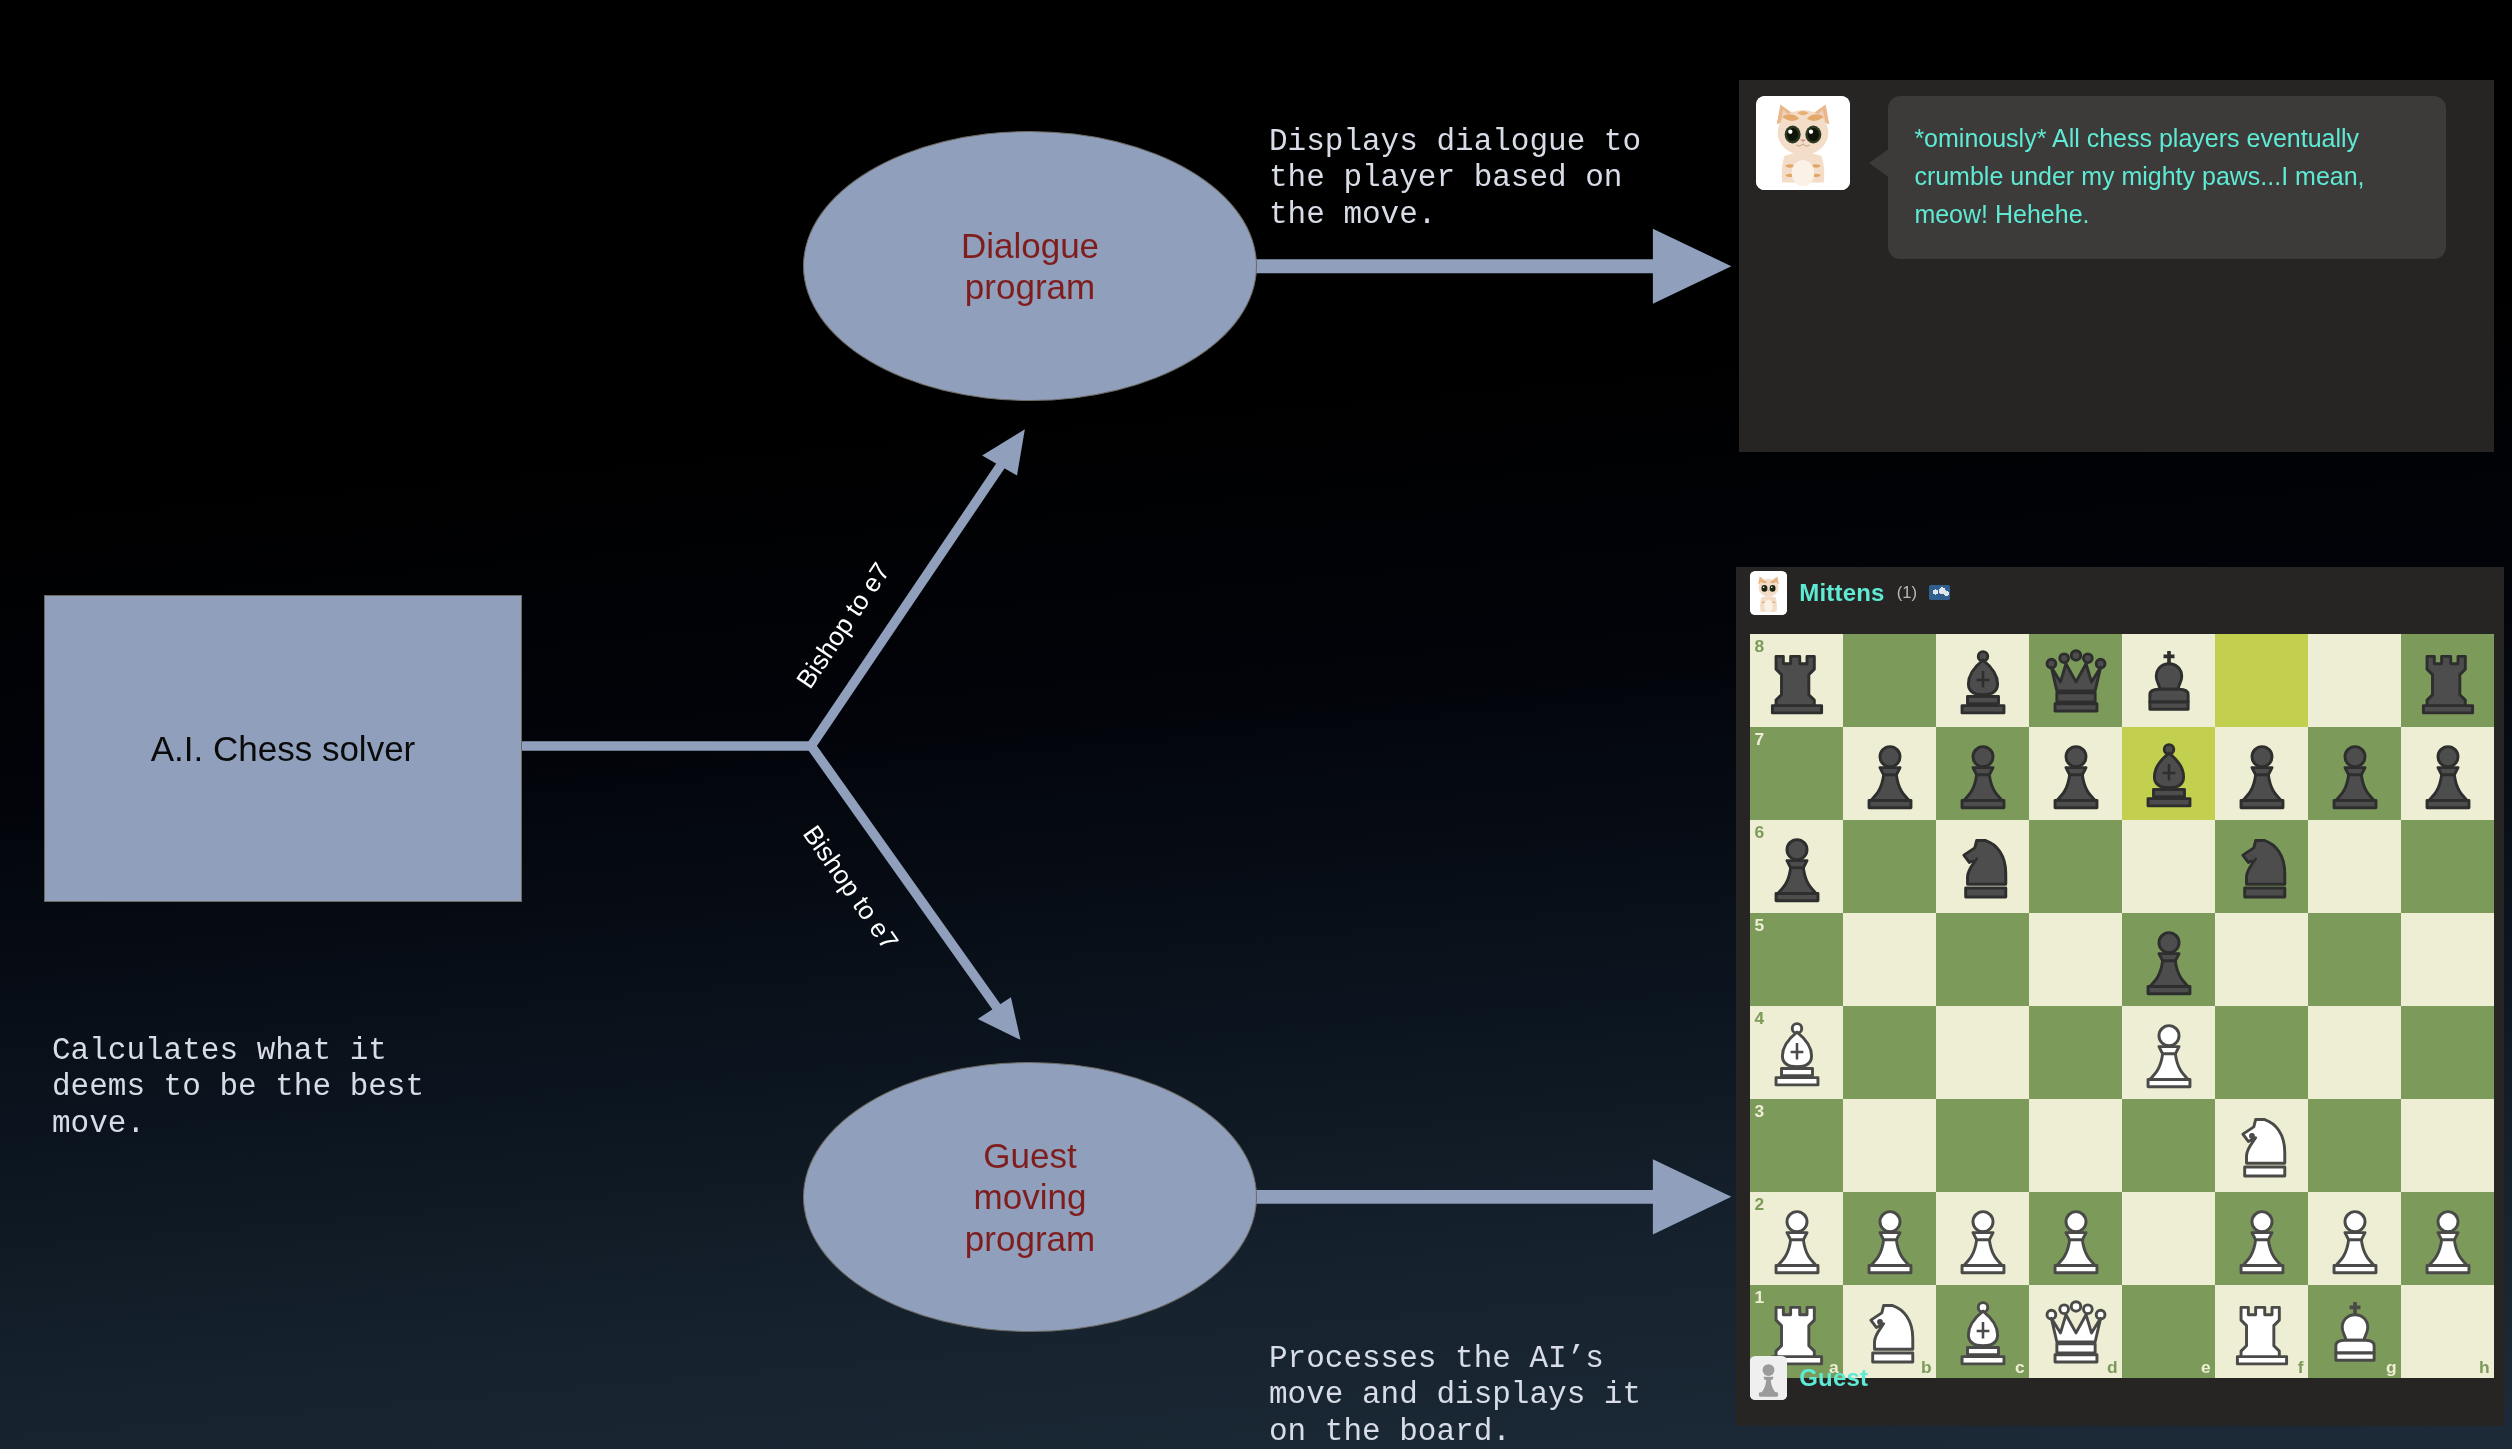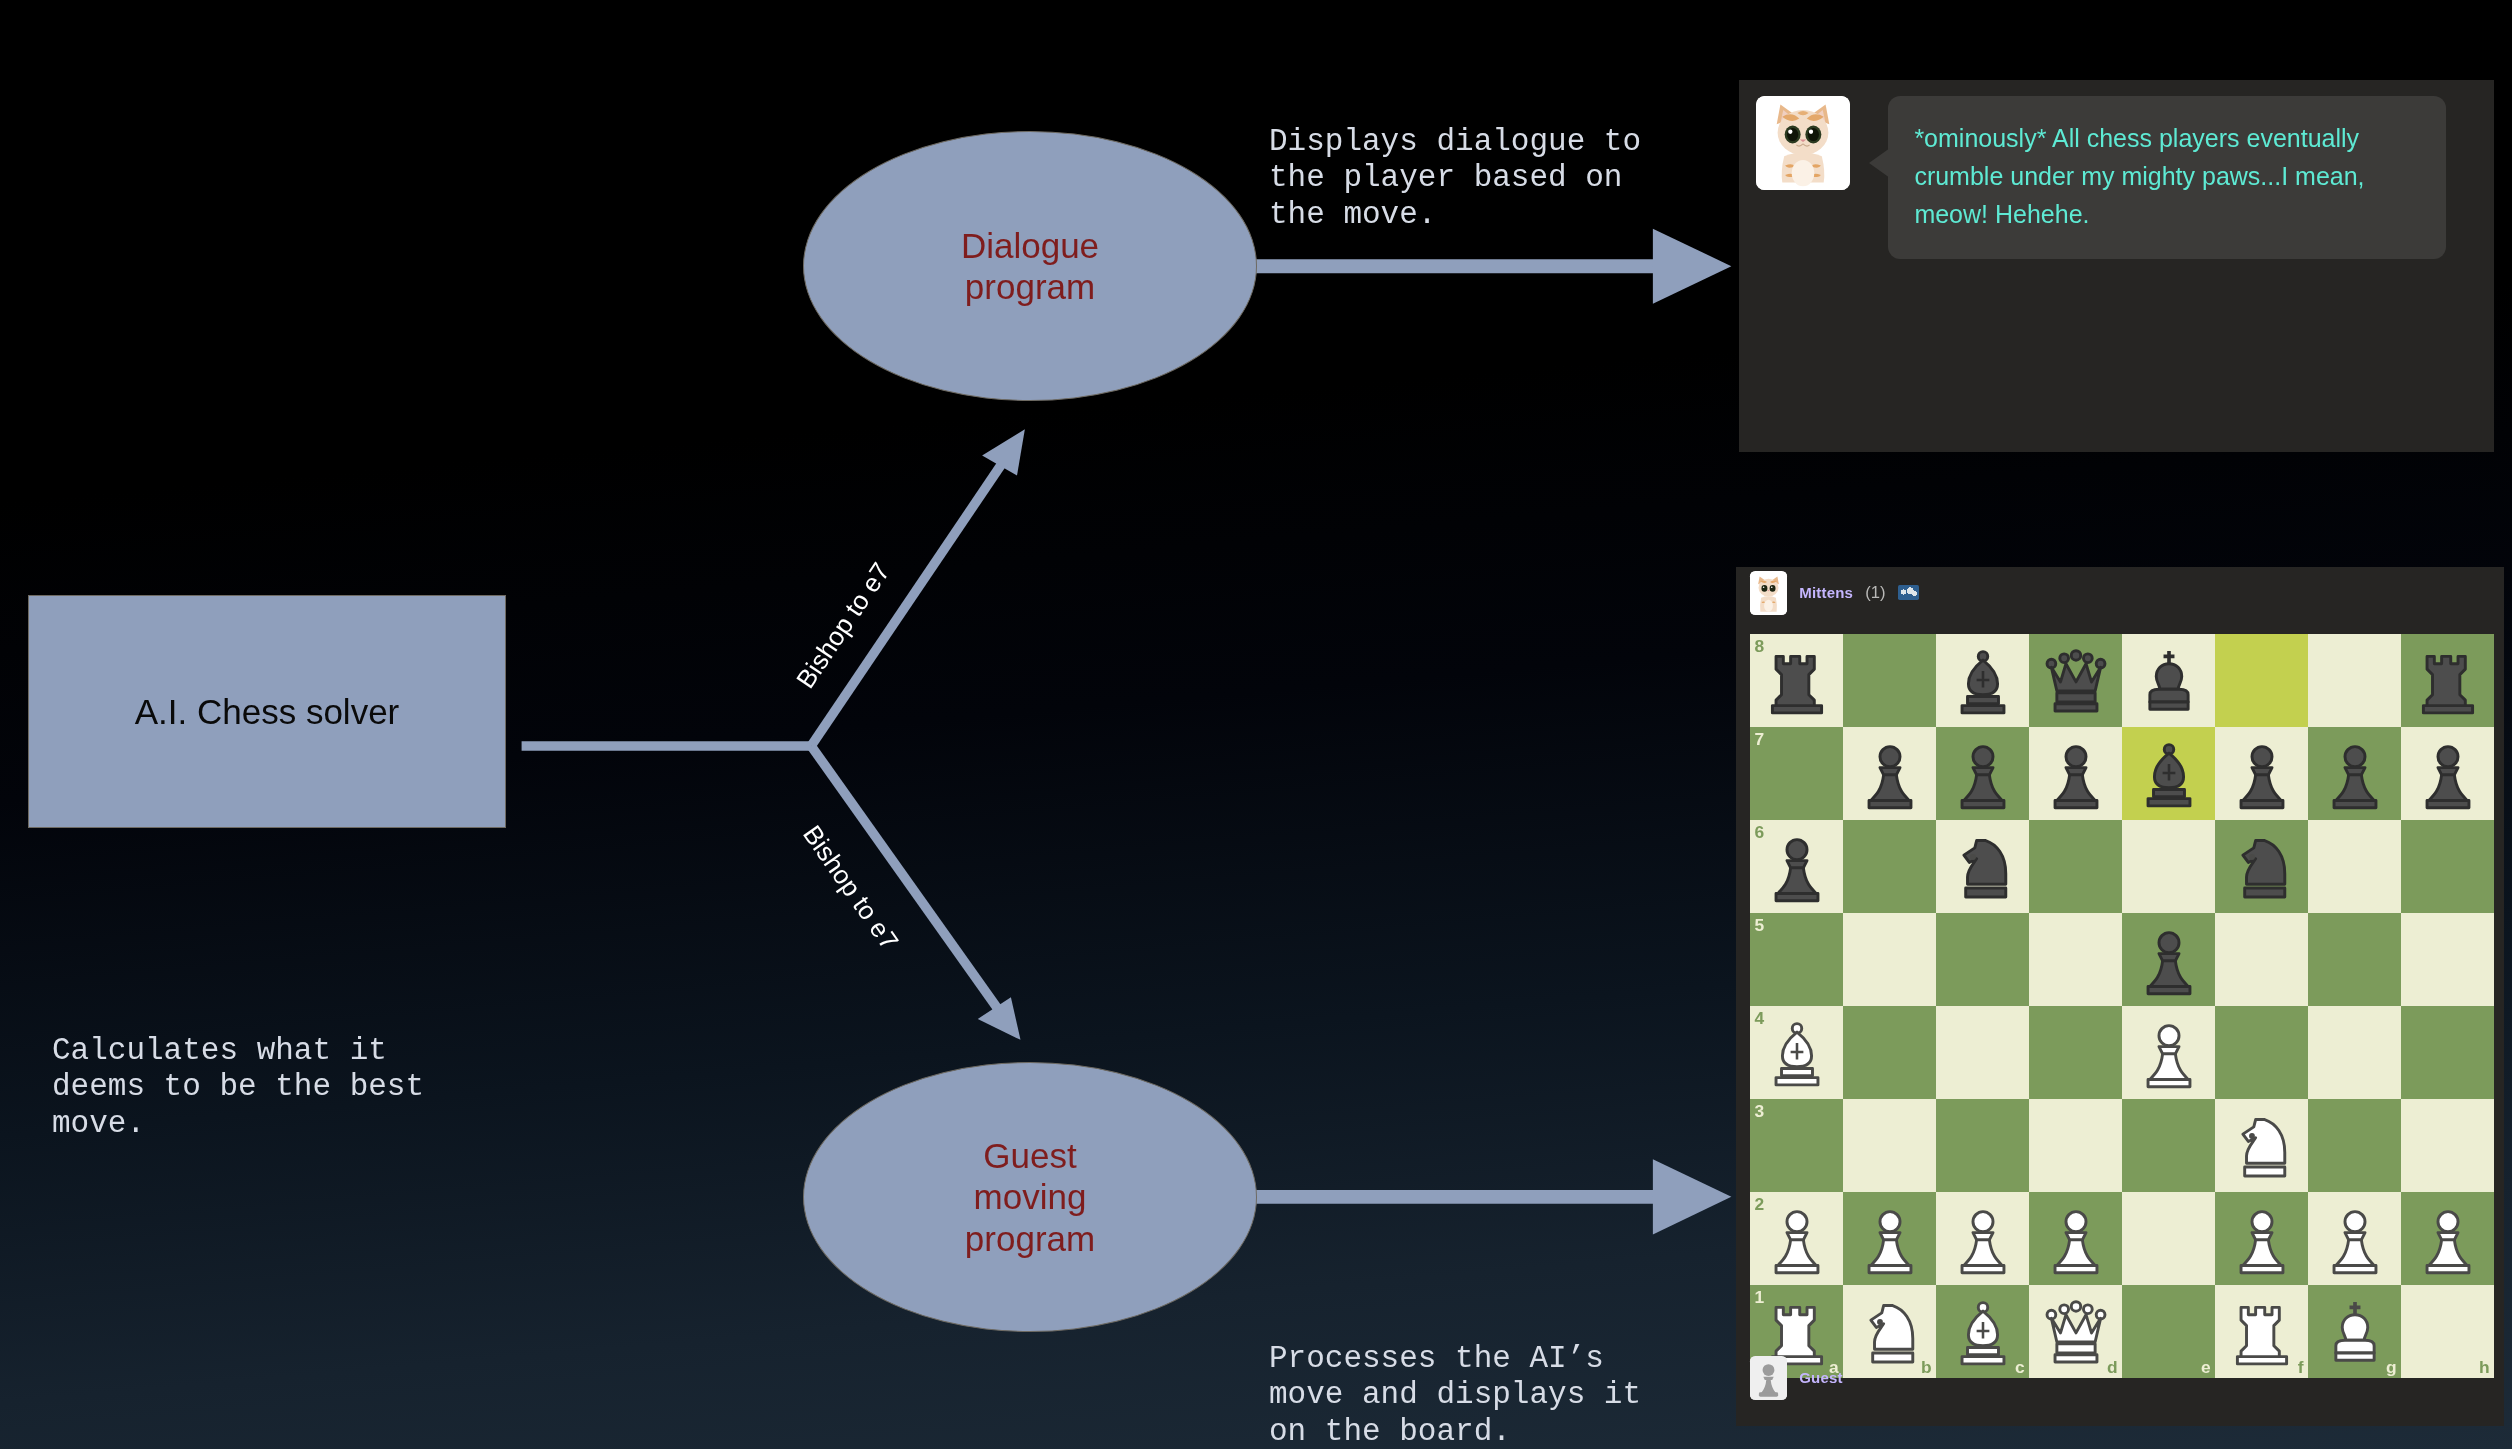--- a/index.html
+++ b/index.html
@@ -108,21 +108,21 @@
     gap: 12.2px;
   }
   .player-avatar {
     width: 37px; height: 44px;
     background: #fff; border-radius: 5.2px;
     position: relative; overflow: hidden;
     flex: 0 0 auto;
   }
   .player-avatar.guest { background: #efefef; }
   .player-name {
-    color: #c4b5fd; font-size: 15px; font-weight: bold;
+    color: #5eead4; font-size: 24px; font-weight: bold;
     letter-spacing: 0.2px;
   }
   .player-count { color: #b9b9b7; font-size: 16.6px; font-weight: normal; }
   .flag-icon {
     width: 21px; height: 15px; display:inline-block;
     background: #2e5f8f; border-radius:1.7px; position: relative;
   }
   .flag-icon::after{
     content:""; position:absolute; inset:1.7px;
     background:
@@ -177,21 +177,21 @@
   <path d="M 930 855 L 1148 1162" stroke="#8f9fbc" stroke-width="11" fill="none"></path>
   <polygon points="1170,1192 1121,1168 1159,1143" fill="#8f9fbc"></polygon>
 
   <path d="M 1440 305 L 1910 305" stroke="#8f9fbc" stroke-width="16" fill="none"></path>
   <polygon points="1985,305 1895,262 1895,348" fill="#8f9fbc"></polygon>
 
   <path d="M 1440 1372 L 1910 1372" stroke="#8f9fbc" stroke-width="16" fill="none"></path>
   <polygon points="1985,1372 1895,1329 1895,1415" fill="#8f9fbc"></polygon>
 </svg>
 
-<div class="node-rect" id="node-solver" style="left:28px; top:595px; width:478px; height:233px; font-size:35px;">
+<div class="node-rect" id="node-solver" style="left:44px; top:595px; width:478px; height:307px; font-size:35px;">
   <span>A.I. Chess solver</span>
 </div>
 
 <div class="caption" style="left:52px; top:996px; width:462px; font-size:31px;">
   <span>Calculates what it
 deems to be the best
 move.</span>
 </div>
 
 <div class="node-ellipse" id="node-dialogue" style="left:803px; top:131px; width:454px; height:270px; font-size:35px;">

